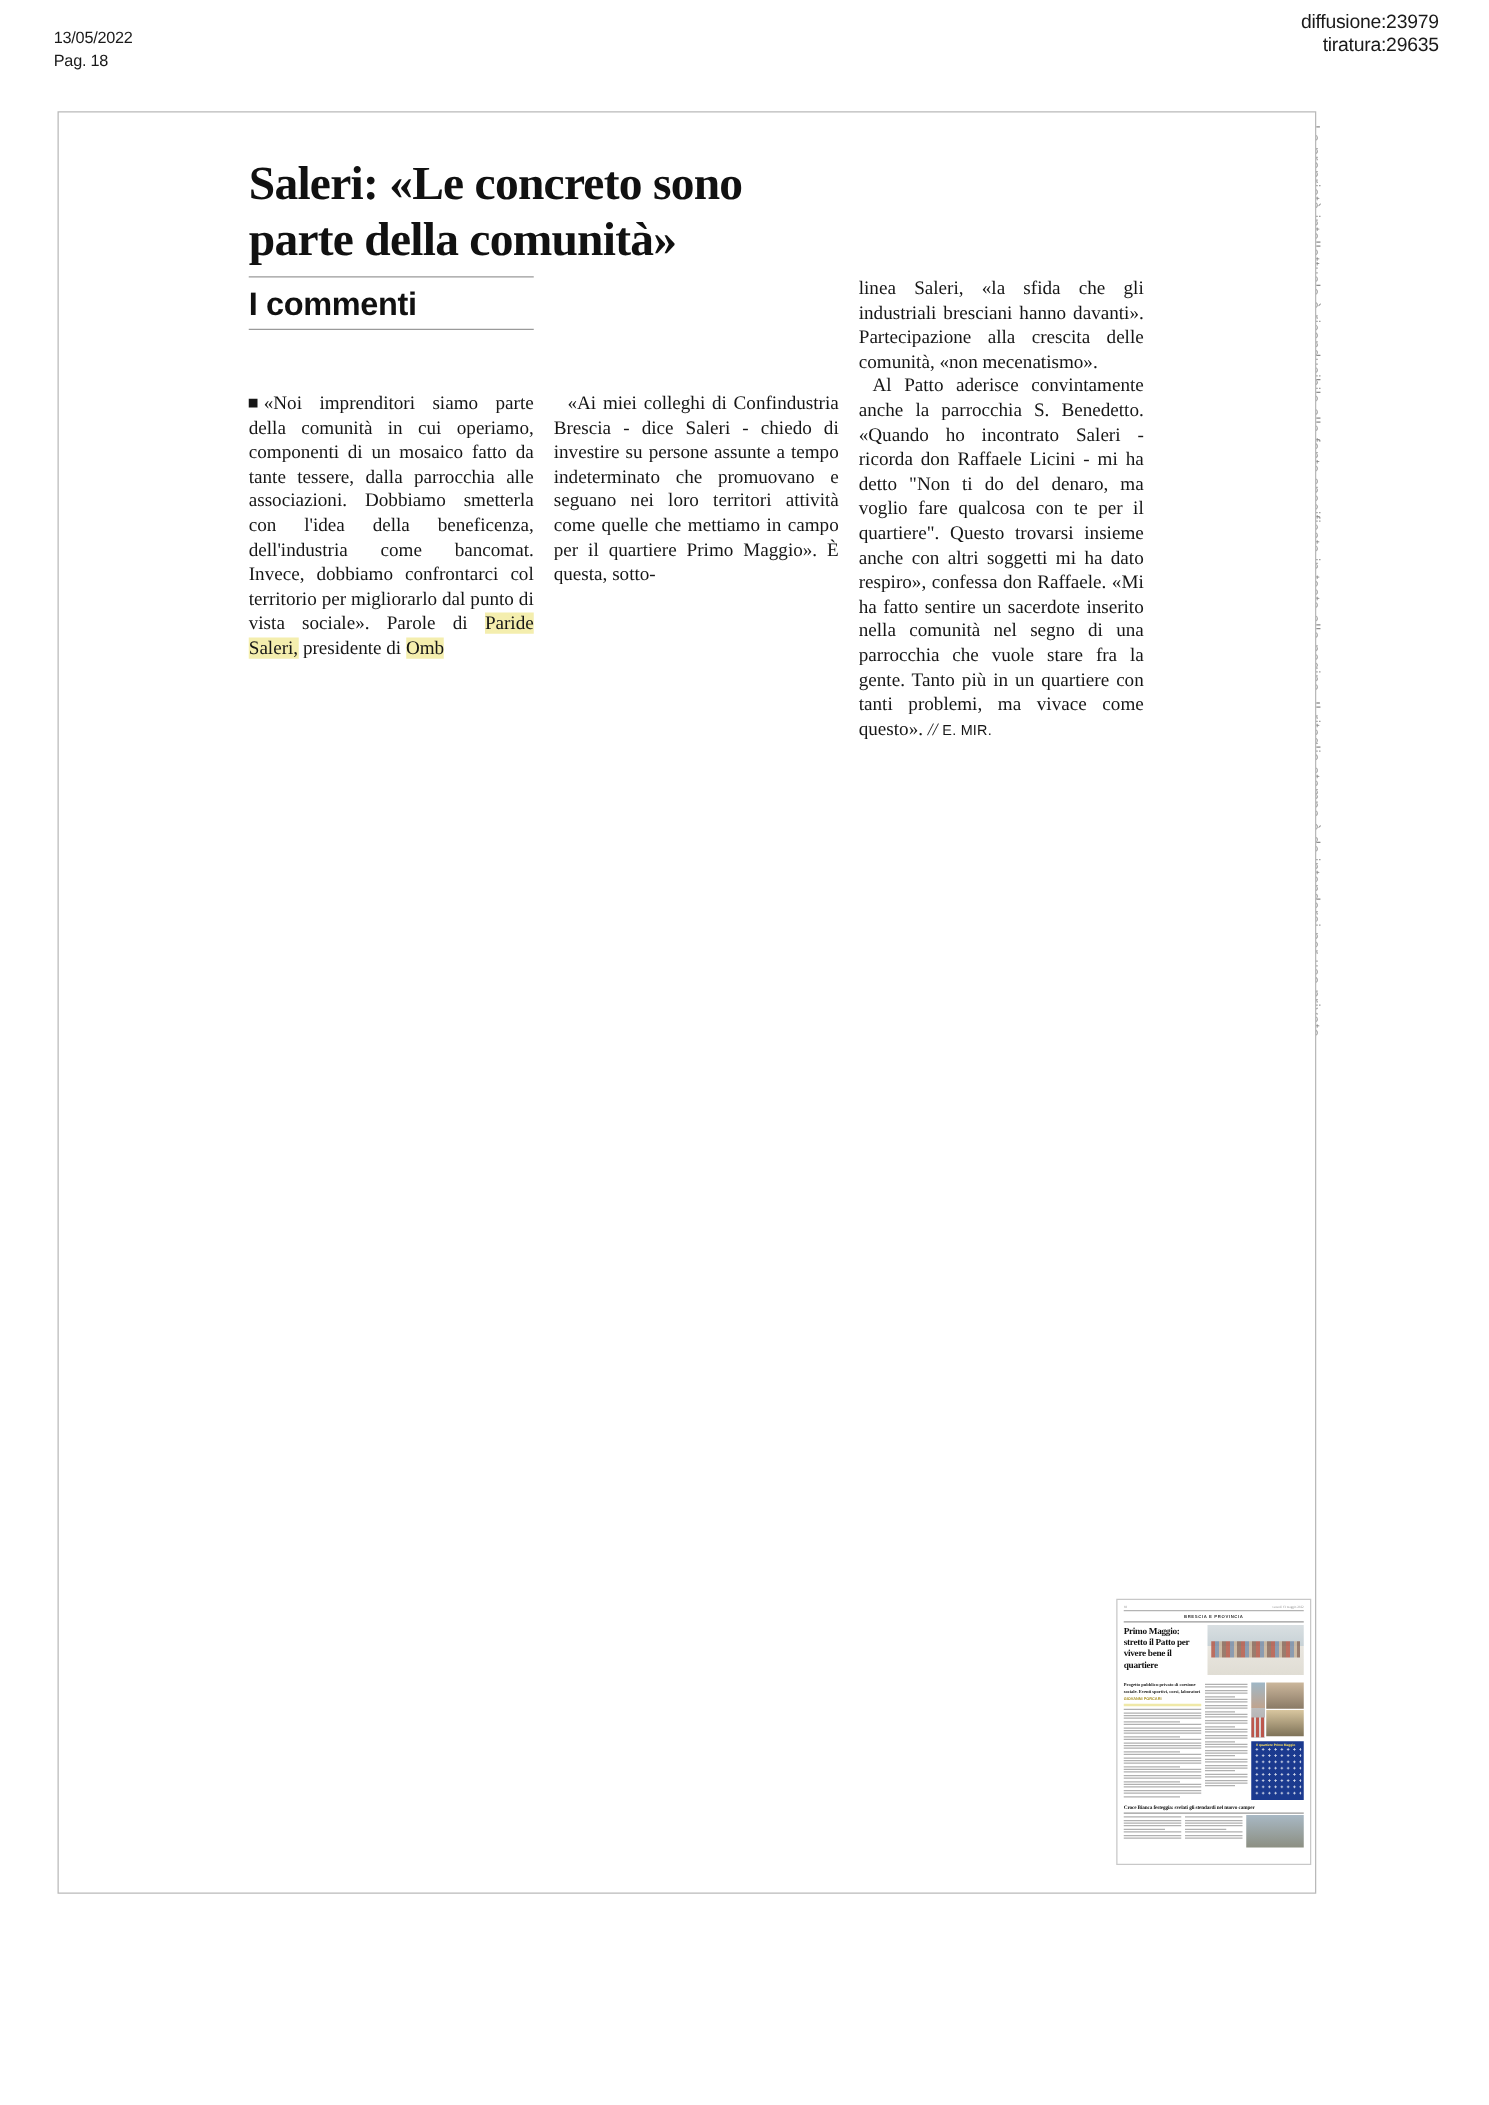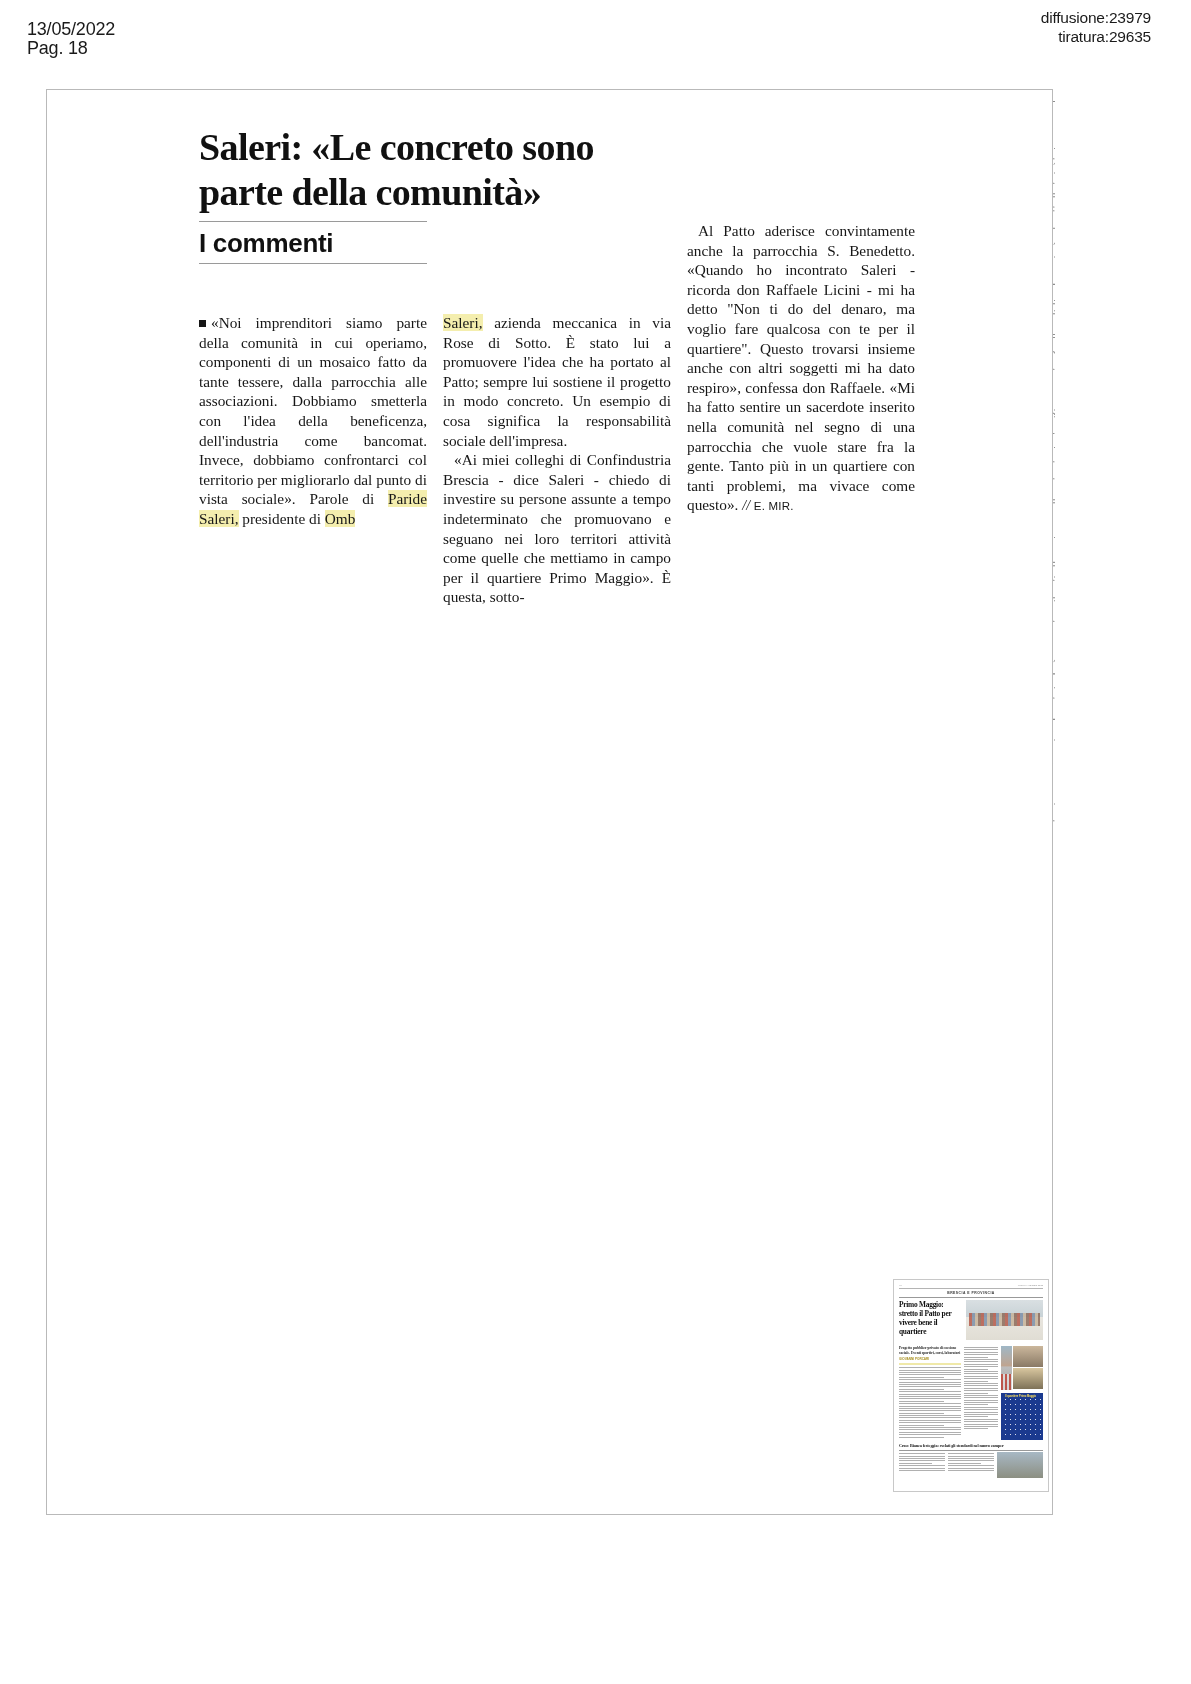--- a/index.html
+++ b/index.html
@@ -18,23 +18,23 @@
 
   
   .page-header {
     position: absolute;
     top: 0; left: 0;
     width: 1191px;
     height: 72px;
   }
   .hdr-left {
     position: absolute;
-    left: 27px; top: 20px;
-    font-family: "Liberation Sans", sans-serif;
-    font-size: 18px;
+    left: 43px; top: 20px;
+    font-family: "Liberation Sans", sans-serif;
+    font-size: 13px;
     line-height: 19px;
     color: #1a1a1a;
     letter-spacing: -0.2px;
   }
   .hdr-left div { white-space: nowrap; }
   .hdr-center {
     position: absolute;
     left: 0; top: 18px;
     width: 1191px;
     text-align: center;
@@ -350,25 +350,25 @@
         <div class="rule-top"></div>
         <div class="kicker">I commenti</div>
         <div class="rule-bot"></div>
       </div>
 
       <div class="col" id="col1">
         <p class="noind"><span class="bullet-sq"></span><span>«Noi imprenditori siamo parte della comunità in cui operiamo, componenti di un mosaico fatto da tante tessere, dalla parrocchia alle associazioni. Dobbiamo smetterla con l'idea della beneficenza, dell'industria come bancomat. Invece, dobbiamo confrontarci col territorio per migliorarlo dal punto di vista sociale». Parole di </span><mark class="hl">Paride Saleri,</mark><span> presidente di </span><mark class="hl">Omb</mark></p>
       </div>
 
       <div class="col" id="col2">
-        <p class="noind"><mark class="hl">Saleri,</mark><span> azienda meccanica in via Rose di Sotto. È stato lui a promuovere l'idea che ha portato al Patto; sempre lui sostiene il progetto in modo concreto. Un esempio di cosa significa la responsabilità sociale dell'impresa.</span></p>
         <p>«Ai miei colleghi di Confindustria Brescia - dice Saleri - chiedo di investire su persone assunte a tempo indeterminato che promuovano e seguano nei loro territori attività come quelle che mettiamo in campo per il quartiere Primo Maggio». È questa, sotto-</p>
       </div>
 
       <div class="col" id="col3">
+        <p class="noind">linea Saleri, «la sfida che gli industriali bresciani hanno davanti». Partecipazione alla crescita delle comunità, «non mecenatismo».</p>
         <p><span>Al Patto aderisce convintamente anche la parrocchia S. Benedetto. «Quando ho incontrato Saleri - ricorda don Raffaele Licini - mi ha detto "Non ti do del denaro, ma voglio fare qualcosa con te per il quartiere". Questo trovarsi insieme anche con altri soggetti mi ha dato respiro», confessa don Raffaele. «Mi ha fatto sentire un sacerdote inserito nella comunità nel segno di una parrocchia che vuole stare fra la gente. Tanto più in un quartiere con tanti problemi, ma vivace come questo».</span> <span class="byline-slash">//</span> <span class="byline">E. MIR.</span></p>
       </div>
 
     </div>
   </div>
 
   <div class="thumb">
     <div class="t-topline">
       <span>18</span>
       <span>venerdì 13 maggio 2022</span>

